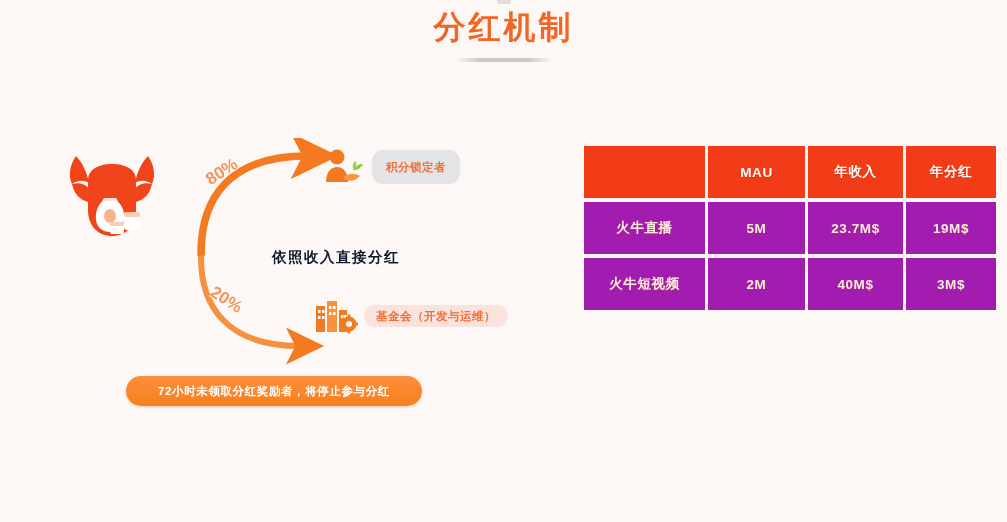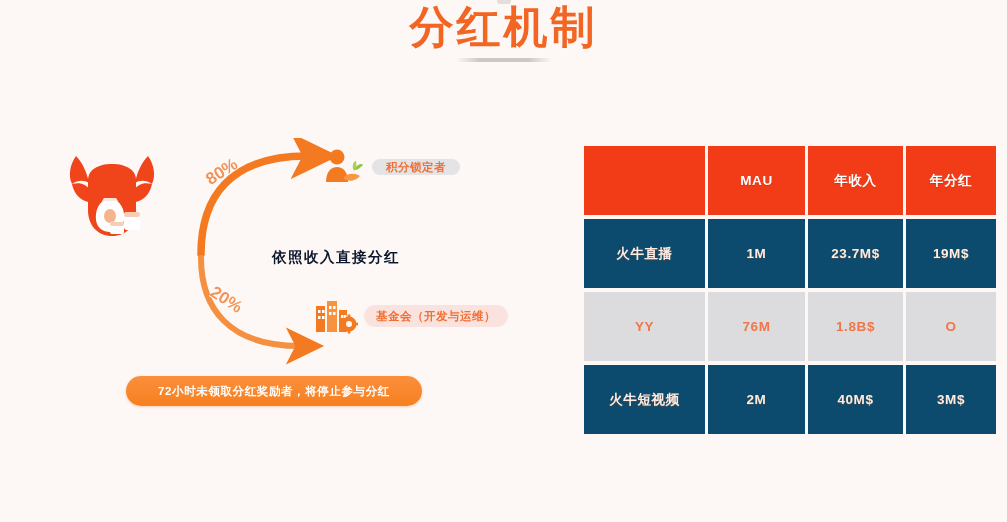--- a/index.html
+++ b/index.html
@@ -26,21 +26,21 @@
     opacity: .85;
   }
 
   
   .title-wrap {
     position: absolute;
     top: 4px; left: 0; right: 0;
     text-align: center;
   }
   .title {
-    font-size: 44px;
+    font-size: 32px;
     font-weight: bold;
     color: #f26522;
     letter-spacing: 3px;
     line-height: 46px;
     text-shadow: 0 1px 0 rgba(255,255,255,.4);
   }
   .title-rule {
     width: 96px; height: 4px;
     margin: 8px auto 0;
     border-radius: 2px;
@@ -106,21 +106,21 @@
   .target-low {
     position: absolute;
     left: 312px; top: 178px;
     display: flex; align-items: center;
   }
 
   .person-icon svg, .building-icon svg { display: block; }
 
   .gray-pill {
     margin-left: 8px;
-    height: 16px;
+    height: 34px;
     padding: 4px 14px;
     border-radius: 11px;
     background: #e4e4e6;
     color: #f06f33;
     font-size: 11.5px;
     font-weight: bold;
     display: flex; align-items: center;
     letter-spacing: .5px;
   }
   .pink-pill {
@@ -172,36 +172,36 @@
     border-collapse: separate;
     border-spacing: 3px 4px;
     table-layout: fixed;
   }
   table.metrics col.c0 { width: 121px; }
   table.metrics col.c1 { width: 97px; }
   table.metrics col.c2 { width: 95px; }
   table.metrics col.c3 { width: 90px; }
 
   table.metrics th, table.metrics td {
-    height: 69px;
+    height: 52px;
     text-align: center;
     vertical-align: middle;
     font-size: 13.5px;
     font-weight: bold;
     letter-spacing: .6px;
   }
   .r-head th {
     background: #f23b17;
     color: #fff;
     text-shadow: 0 1px 1px rgba(160,40,10,.35);
   }
   .r-head th.blank { background: #f23b17; }
 
   .r-orange td {
-    background: #0c4a6e;
+    background: #a21caf;
     color: #ffece0;
     text-shadow: 0 1px 1px rgba(190,80,15,.3);
     margin-top: 24px;
   }
   .r-gray td {
     background: #dcdcde;
     color: #f0764a;
   }
   .r-gray td.empty, .r-orange td.empty { color: transparent; }
 
@@ -315,29 +315,23 @@
       <tr class="r-head">
         <th class="blank"></th>
         <th>MAU</th>
         <th>年收入</th>
         <th>年分红</th>
       </tr>
     </thead>
     <tbody>
       <tr class="r-orange">
         <td>火牛直播</td>
-        <td>1M</td>
+        <td>5M</td>
         <td>23.7M$</td>
         <td>19M$</td>
-      </tr>
-      <tr class="r-gray">
-        <td>YY</td>
-        <td>76M</td>
-        <td>1.8B$</td>
-        <td class="zero">O</td>
       </tr>
       <tr class="r-orange">
         <td>火牛短视频</td>
         <td>2M</td>
         <td>40M$</td>
         <td>3M$</td>
       </tr>
     </tbody>
   </table>
 </div>

